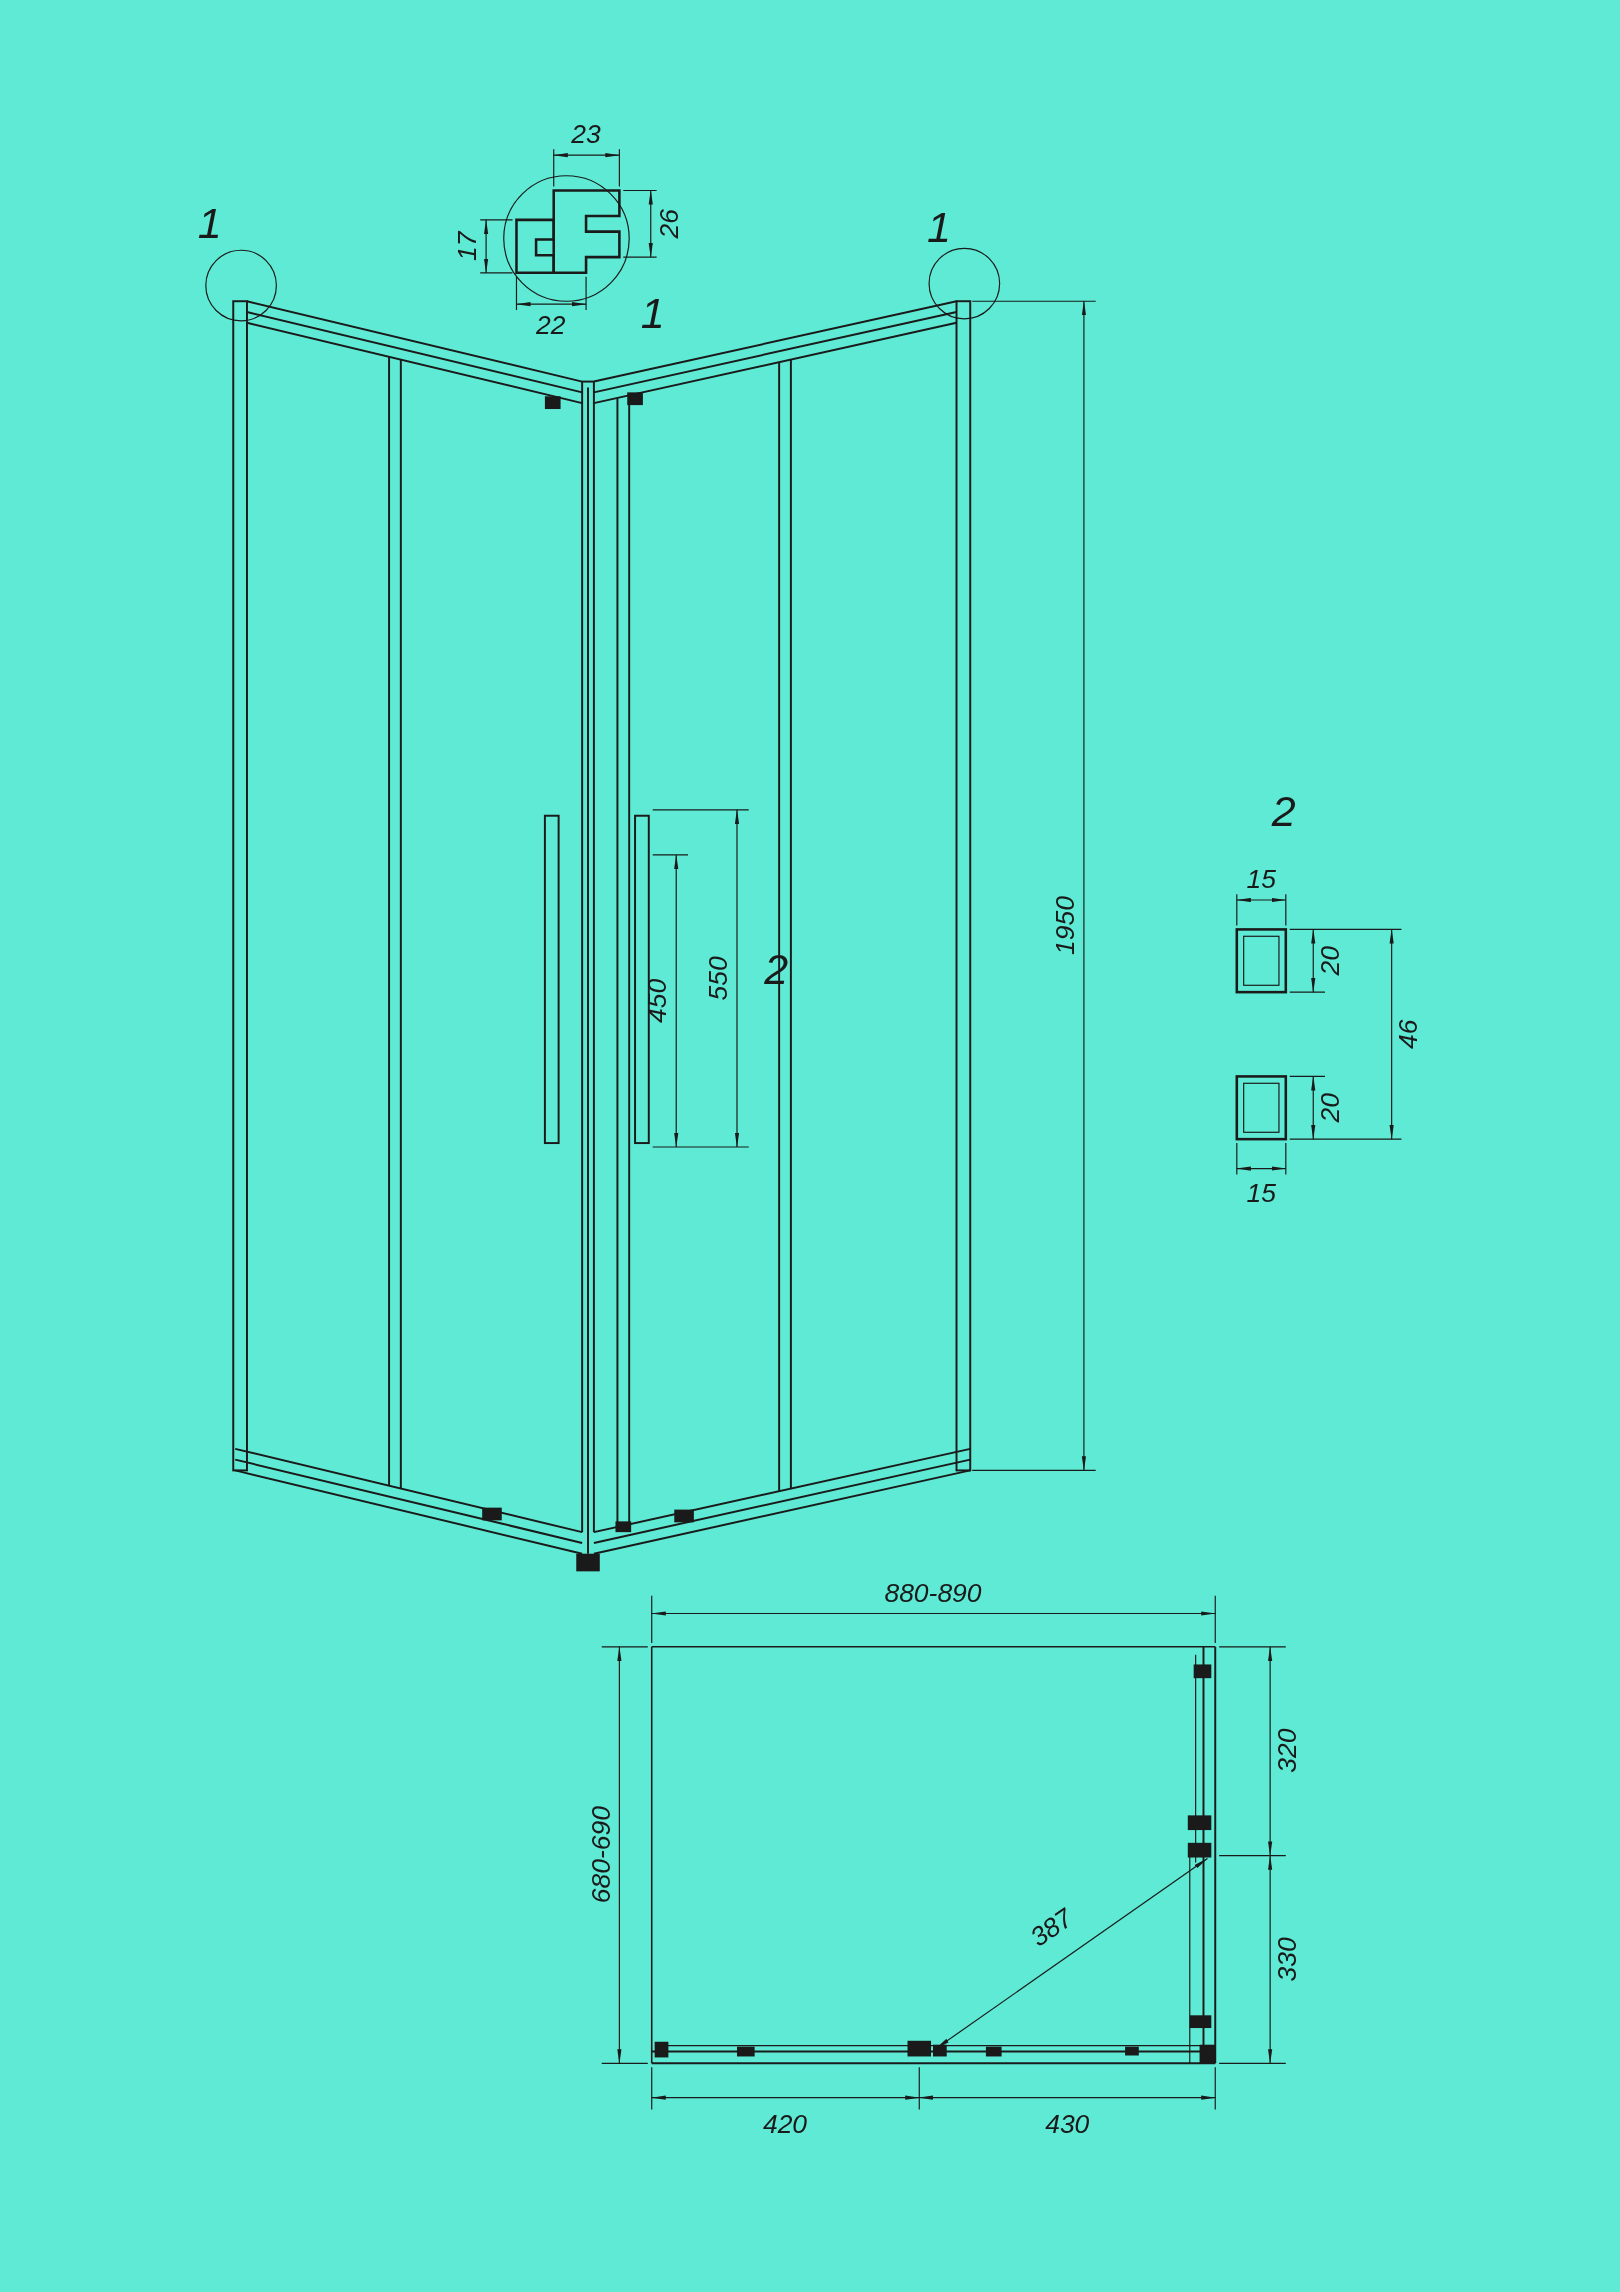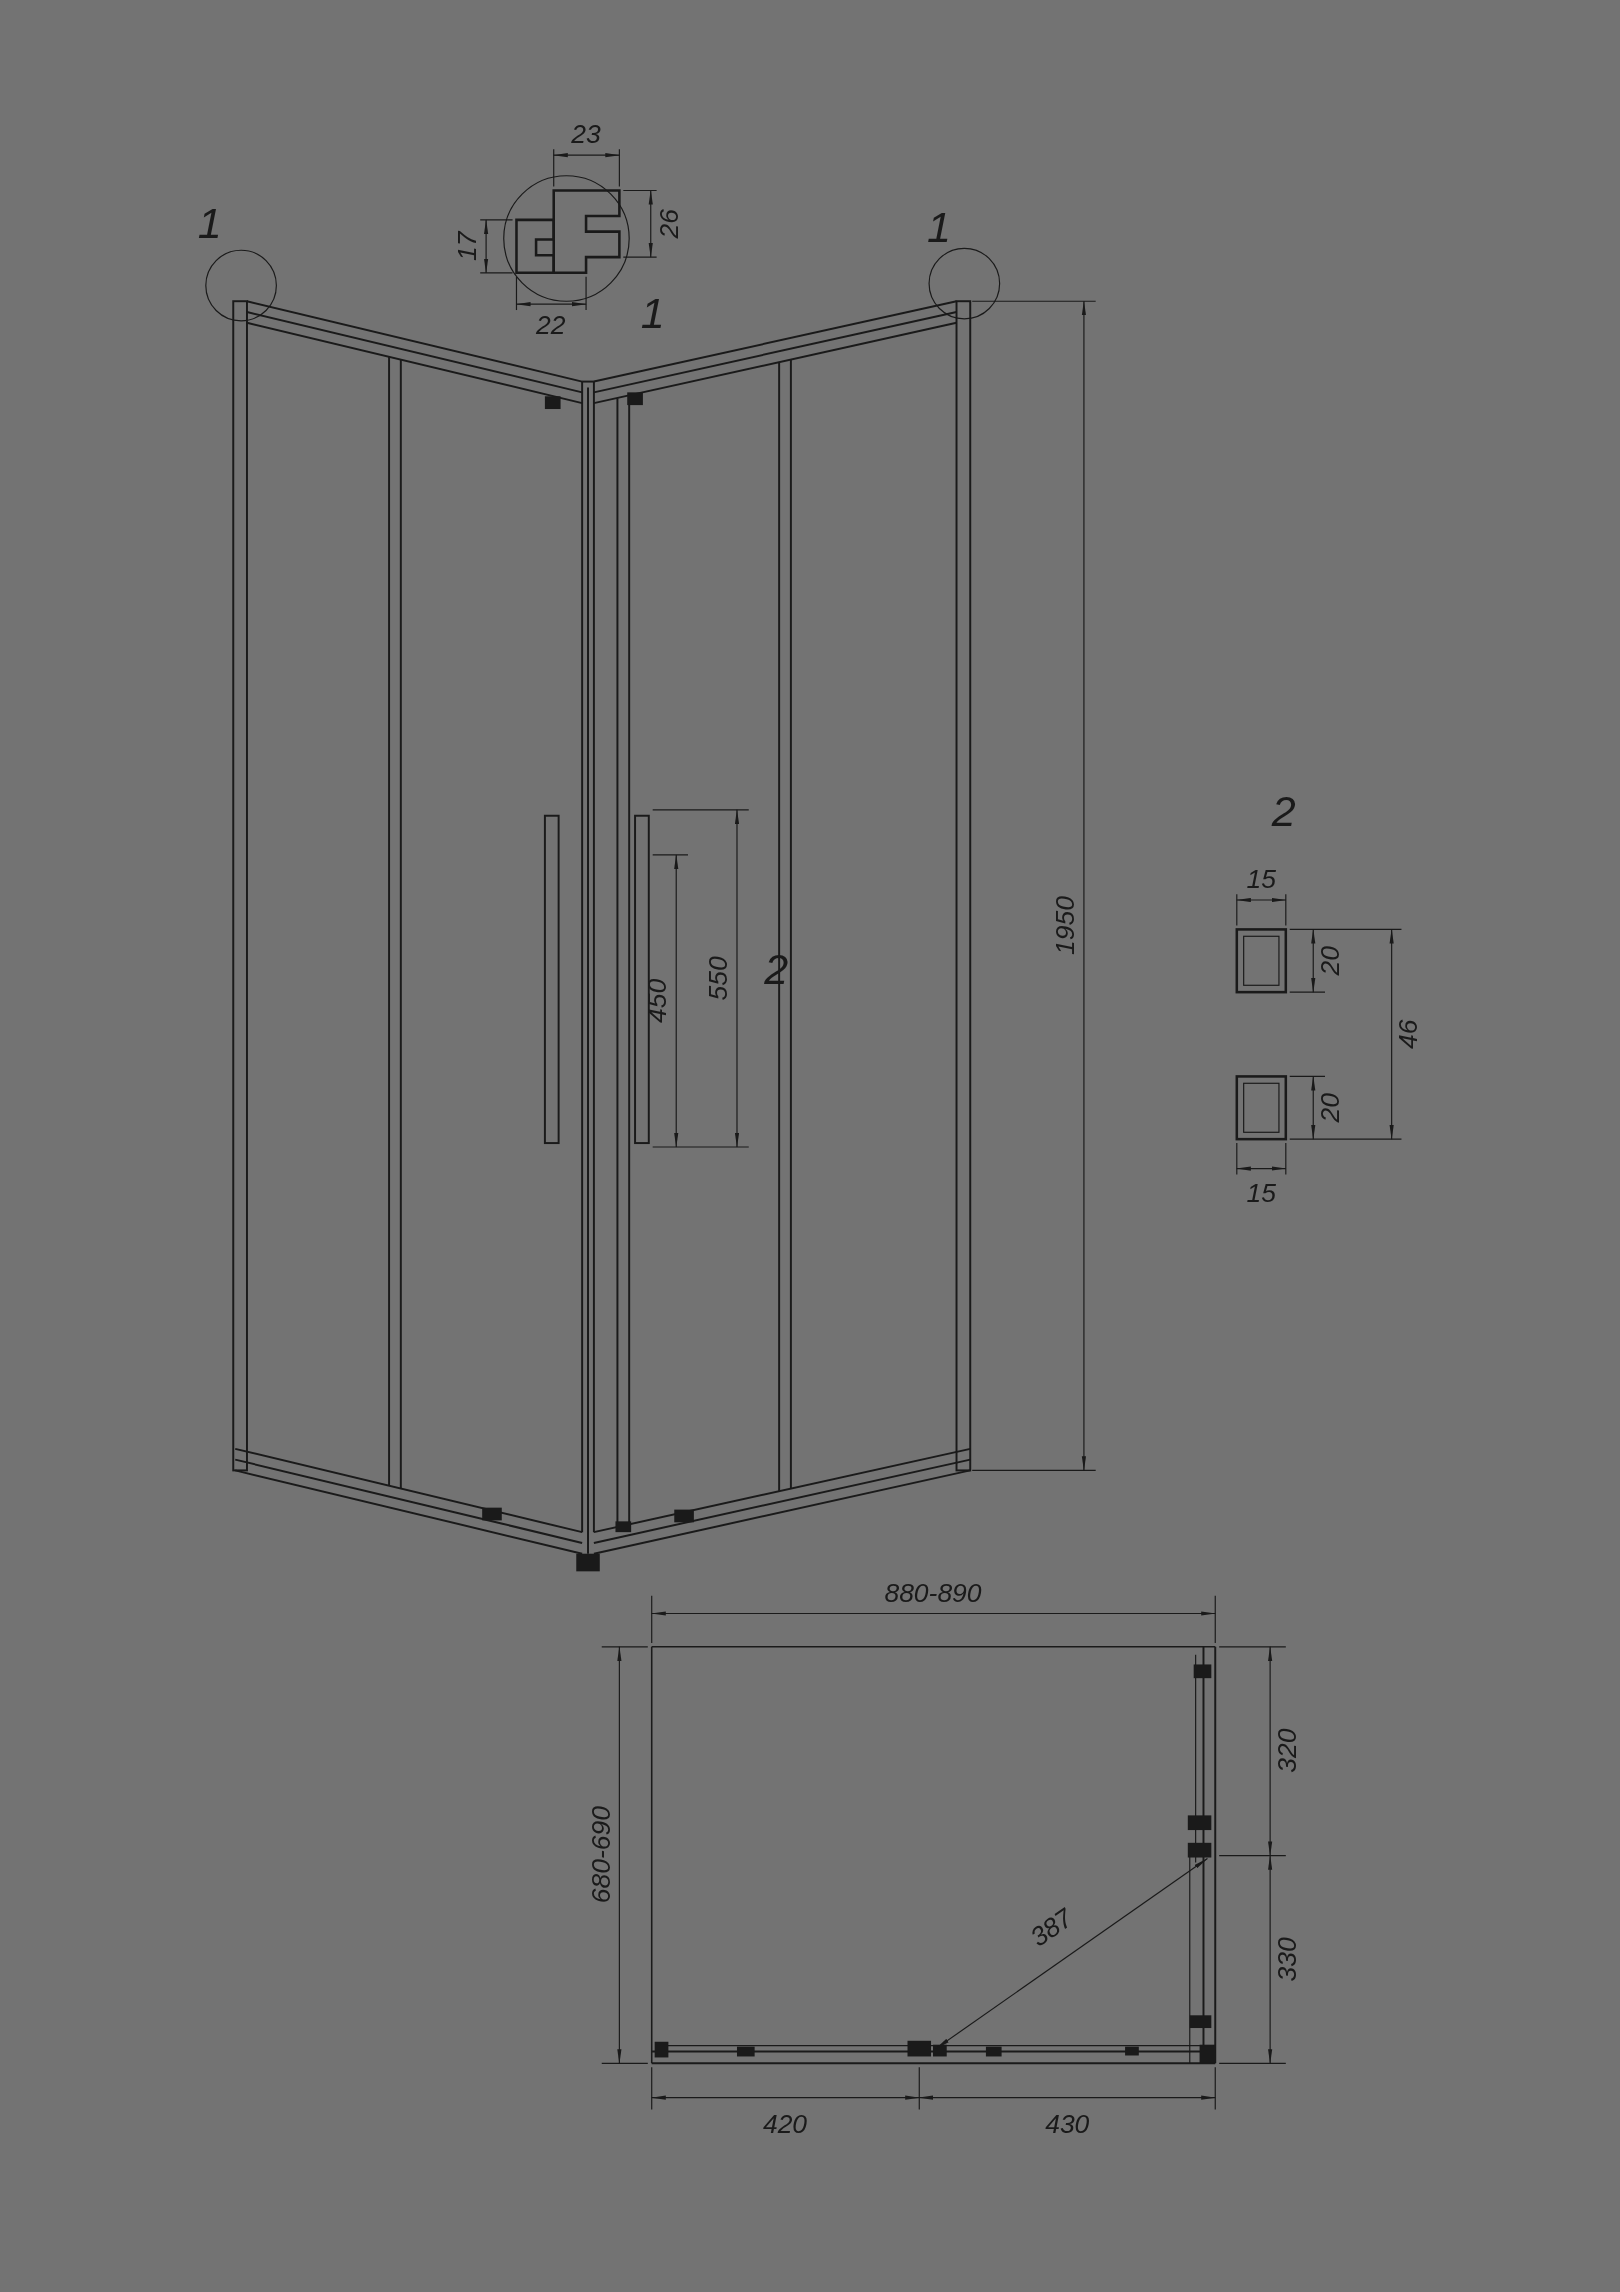--- a/index.html
+++ b/index.html
@@ -1,16 +1,16 @@
 <!DOCTYPE html>
 <html><head>
 <meta charset="utf-8">
 <style>
   html,body{margin:0;padding:0;background:#ffffff;}
-  .page{position:relative;width:1620px;height:2293px;background:#737373;overflow:hidden;}
+  .page{position:relative;width:1620px;height:2293px;background:#5eead4;overflow:hidden;}
   svg{position:absolute;left:0;top:0;}
   .s2{stroke:#1a1a1a;stroke-width:2;fill:none;}
   .s25{stroke:#1a1a1a;stroke-width:2.6;fill:none;}
   .s15{stroke:#1a1a1a;stroke-width:1.6;fill:none;}
   .s1{stroke:#1a1a1a;stroke-width:1.2;fill:none;}
   .f{fill:#1a1a1a;stroke:none;}
   text{font-family:"Liberation Sans",sans-serif;font-style:italic;fill:#1a1a1a;text-anchor:middle;}
   .t-dim{font-size:27px;}
   .t-label{font-size:44px;}
 </style>

